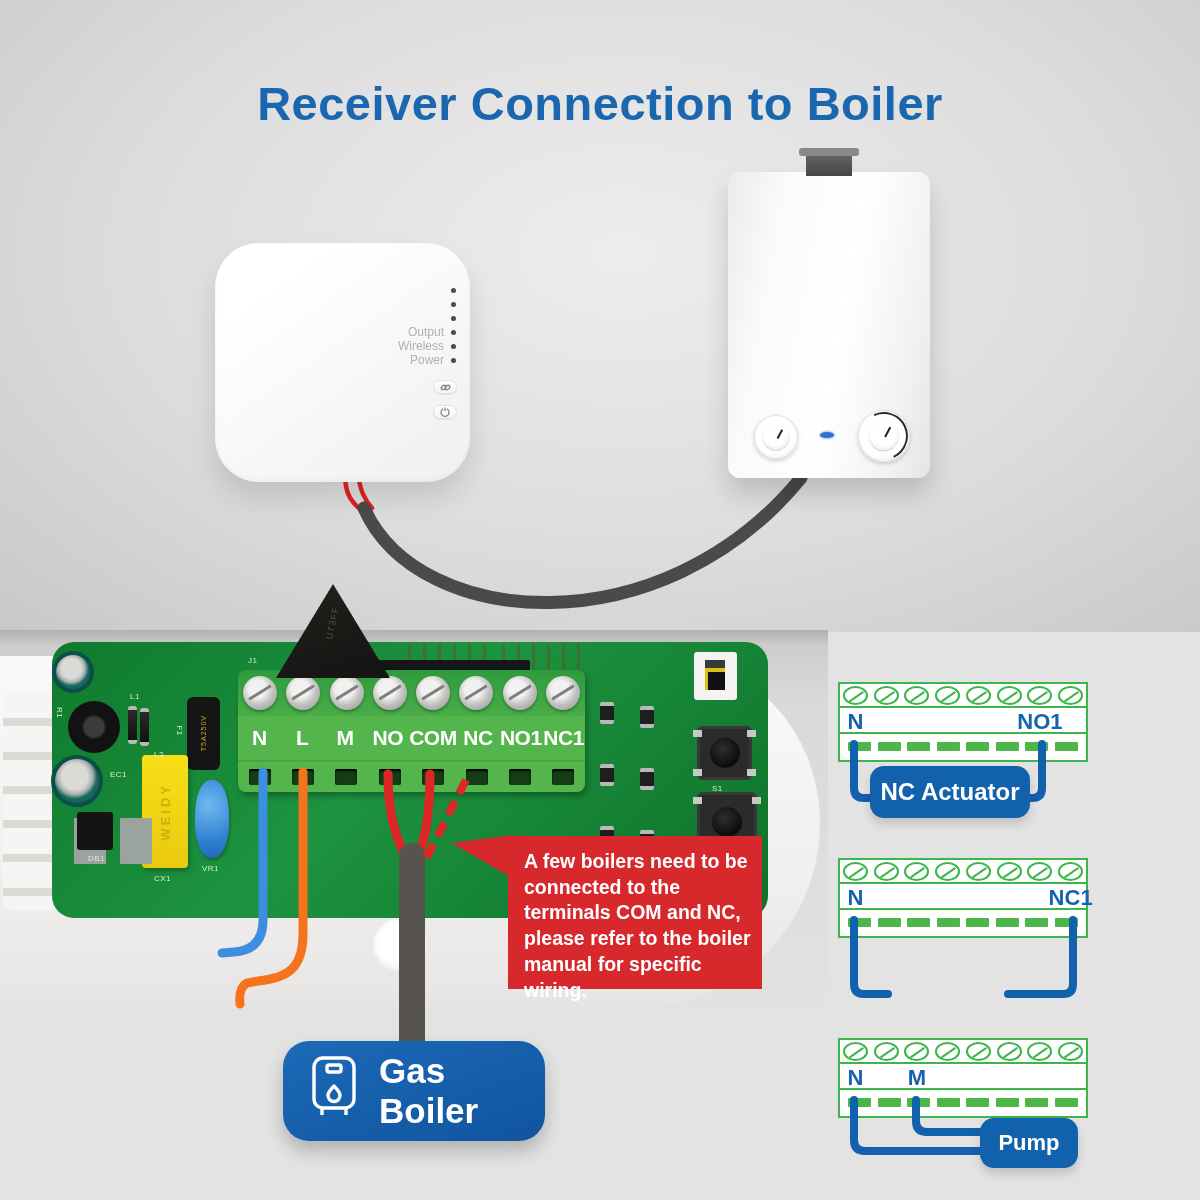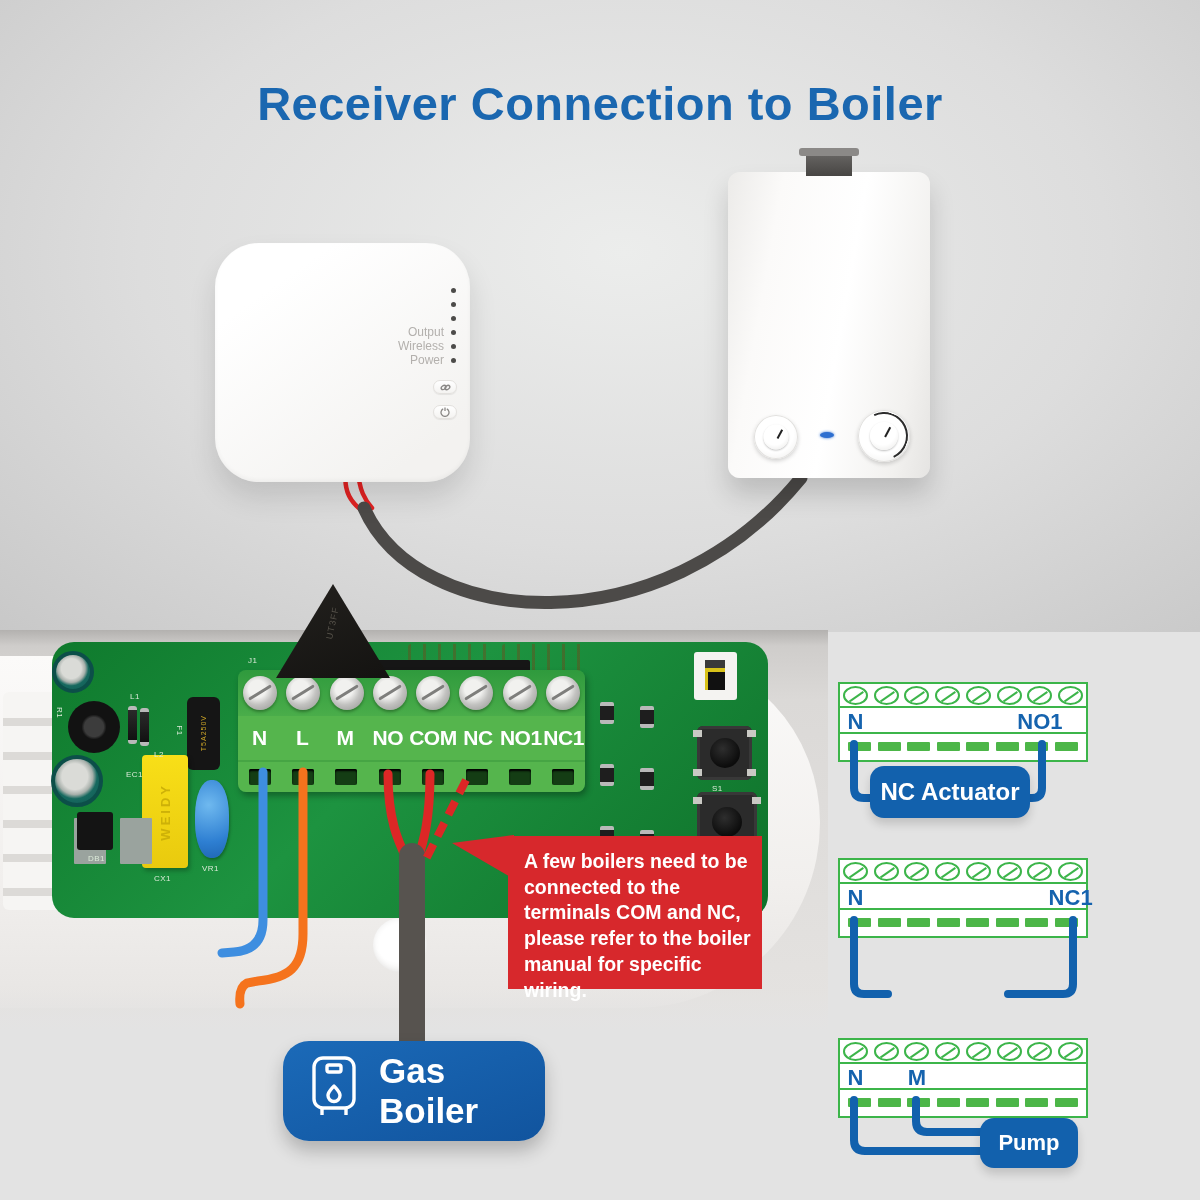--- a/index.html
+++ b/index.html
@@ -226,21 +226,21 @@
       <div class="smd" style="left:588px;top:64px;"></div>
       <div class="smd" style="left:548px;top:122px;"></div>
       <div class="smd" style="left:588px;top:126px;"></div>
       <div class="smd" style="left:548px;top:184px;"></div>
       <div class="smd" style="left:588px;top:188px;"></div>
 
       <span class="silk" style="left:196px;top:14px;">J1</span>
       <span class="silk" style="left:78px;top:50px;">L1</span>
       <span class="silk" style="left:102px;top:108px;">L2</span>
       <span class="silk" style="left:2px;top:66px;transform:rotate(90deg);">R1</span>
-      <span class="silk" style="left:58px;top:128px;margin-left:16px;">EC1</span>
+      <span class="silk" style="left:58px;top:128px;">EC1</span>
       <span class="silk" style="left:122px;top:84px;transform:rotate(90deg);">F1</span>
       <span class="silk" style="left:102px;top:232px;">CX1</span>
       <span class="silk" style="left:150px;top:222px;">VR1</span>
       <span class="silk" style="left:36px;top:212px;">DB1</span>
       <span class="silk" style="left:660px;top:142px;">S1</span>
 
       <div class="tblock" style="left:186px;top:28px;">
         <div class="tb-screws">
             <div class="pscrew"></div>
             <div class="pscrew"></div>

